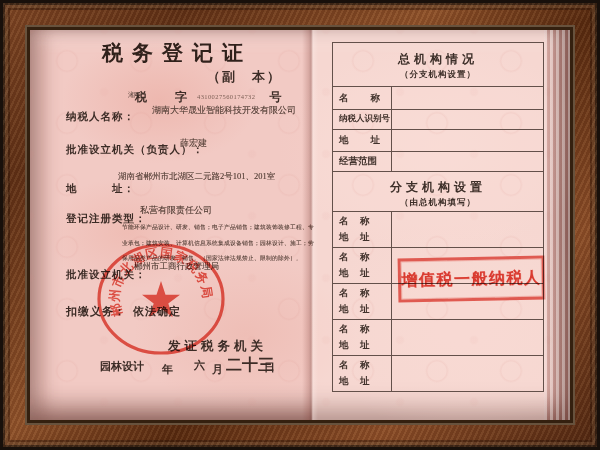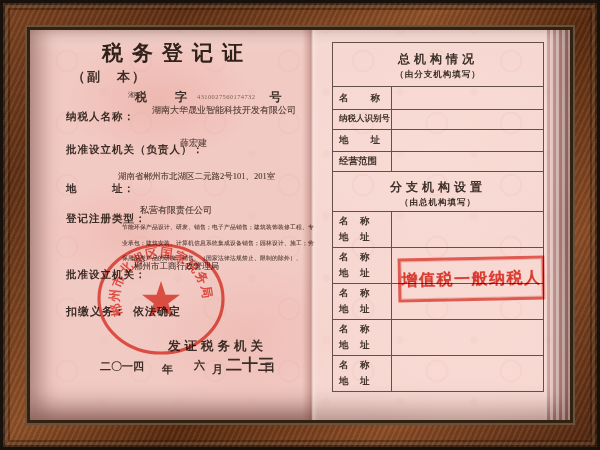--- a/index.html
+++ b/index.html
@@ -38,21 +38,21 @@
     background:linear-gradient(90deg,transparent,rgba(130,60,52,.22) 40%,rgba(95,40,34,.3) 55%,rgba(255,245,242,.25) 70%,transparent);}
   .edge-right{position:absolute;right:0;top:0;width:26px;height:100%;
     background:repeating-linear-gradient(90deg,rgba(255,250,248,.35) 0 3px,rgba(150,90,82,.25) 3px 6px),
       linear-gradient(90deg,transparent,rgba(70,30,24,.45));}
   
   .t{position:absolute;color:#3c2c26;white-space:nowrap;}
   .val{color:#5c463e;text-shadow:0 0 .5px rgba(92,70,62,.6);}
   
   .title{left:42px;top:9px;width:210px;text-align:center;font-size:21px;font-weight:bold;
     letter-spacing:9px;color:#30211b;}
-  .subtitle{left:42px;top:38px;width:210px;text-align:left;font-size:13px;font-weight:bold;letter-spacing:2px;}
+  .subtitle{left:42px;top:38px;width:210px;text-align:right;font-size:13px;font-weight:bold;letter-spacing:2px;}
   .serial{left:98px;top:59px;display:flex;align-items:flex-start;}
   .serial .sm{font-size:7px;margin-top:1px;color:#55413a;}
   .serial .big{font-size:12px;font-weight:bold;}
   .serial .num{font-size:6.5px;color:#7c5f55;margin-top:4px;letter-spacing:.4px;}
   .lab{font-size:10.5px;font-weight:bold;letter-spacing:1px;}
   .v9{font-size:9px;}
   .scope{white-space:normal;width:196px;font-size:5.8px;line-height:15.5px;letter-spacing:.2px;}
   .issuer{left:105px;top:308px;width:165px;text-align:center;font-size:12.5px;font-weight:bold;letter-spacing:4px;}
   .footer{left:100px;top:357px;width:175px;text-align:center;font-size:12.5px;font-weight:bold;letter-spacing:3px;}
   .dt{font-size:11px;font-weight:bold;}
@@ -115,41 +115,41 @@
 
     <div class="t lab" style="left:36px;top:238px">批准设立机关：</div>
     <div class="t val" style="left:104px;top:231px;font-size:8.5px">郴州市工商行政管理局</div>
 
     <div class="t lab" style="left:36px;top:274px;font-size:11px">扣缴义务：</div>
     <div class="t lab" style="left:103px;top:274px;font-size:11px">依法确定</div>
 
     <div class="t issuer">发证税务机关</div>
 
     <div>
-      <span class="t dt" style="left:70px;top:329px">二〇一四</span>
+      <span class="t dt" style="left:70px;top:329px">园林设计</span>
       <span class="t dt" style="left:132px;top:332px">年</span>
       <span class="t dt" style="left:164px;top:328px">六</span>
       <span class="t dt" style="left:182px;top:332px">月</span>
       <span class="t dt" style="left:196px;top:325px;font-size:16px">二十三</span>
       <span class="t dt" style="left:234px;top:330px">日</span>
     </div>
 
 
     <svg class="round-stamp" viewBox="0 0 134 118">
       <ellipse cx="67" cy="58" rx="62" ry="54" fill="none" stroke="#e13a2c" stroke-width="3.2"></ellipse>
       <path id="arcp" d="M 29,76 A 42,42 0 1 1 105,76" fill="none"></path>
       <text font-size="12.5" font-weight="bold" fill="#e13a2c" letter-spacing="1">
         <textPath href="#arcp" startOffset="2">郴州市北湖区国家税务局</textPath>
       </text>
       <polygon points="67,40 71.5,53.8 86,53.8 74.3,62.4 78.7,76.2 67,67.6 55.3,76.2 59.7,62.4 48,53.8 62.5,53.8" fill="#e13a2c"></polygon>
     </svg>
 
     <div class="tbl">
       <div class="th" style="top:8px;font-size:12px;letter-spacing:4px">总机构情况</div>
-      <div class="th" style="top:26px;font-size:8.5px;letter-spacing:1px">（由分支机构填写）</div>
+      <div class="th" style="top:26px;font-size:8.5px;letter-spacing:1px">（分支机构设置）</div>
 
       <div class="hl" style="top:43px"></div>
       <div class="hl" style="top:66px"></div>
       <div class="hl" style="top:86px"></div>
       <div class="hl" style="top:108px"></div>
       <div class="hl" style="top:128px"></div>
       <div class="vl" style="top:43px;height:85px"></div>
 
       <div class="rowlab" style="top:49px">名　　称</div>
       <div class="rowlab" style="top:70px;letter-spacing:0;font-size:8.5px">纳税人识别号</div>

